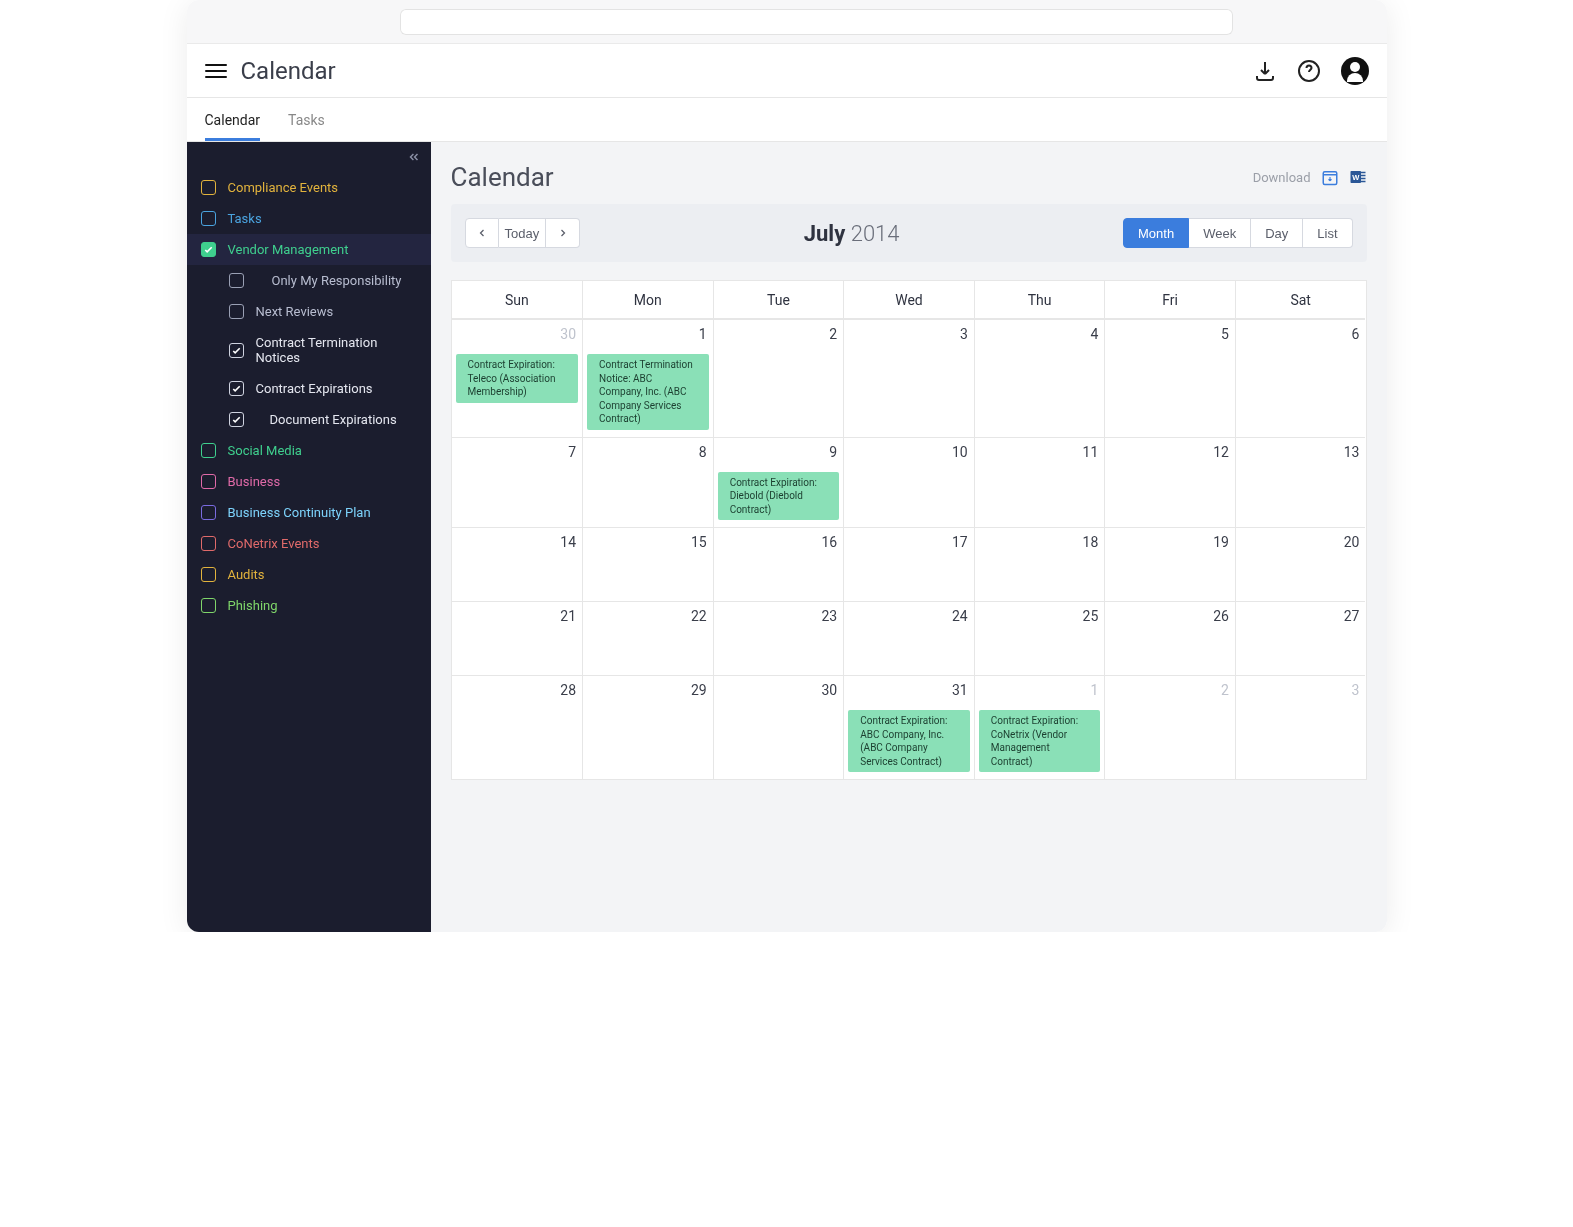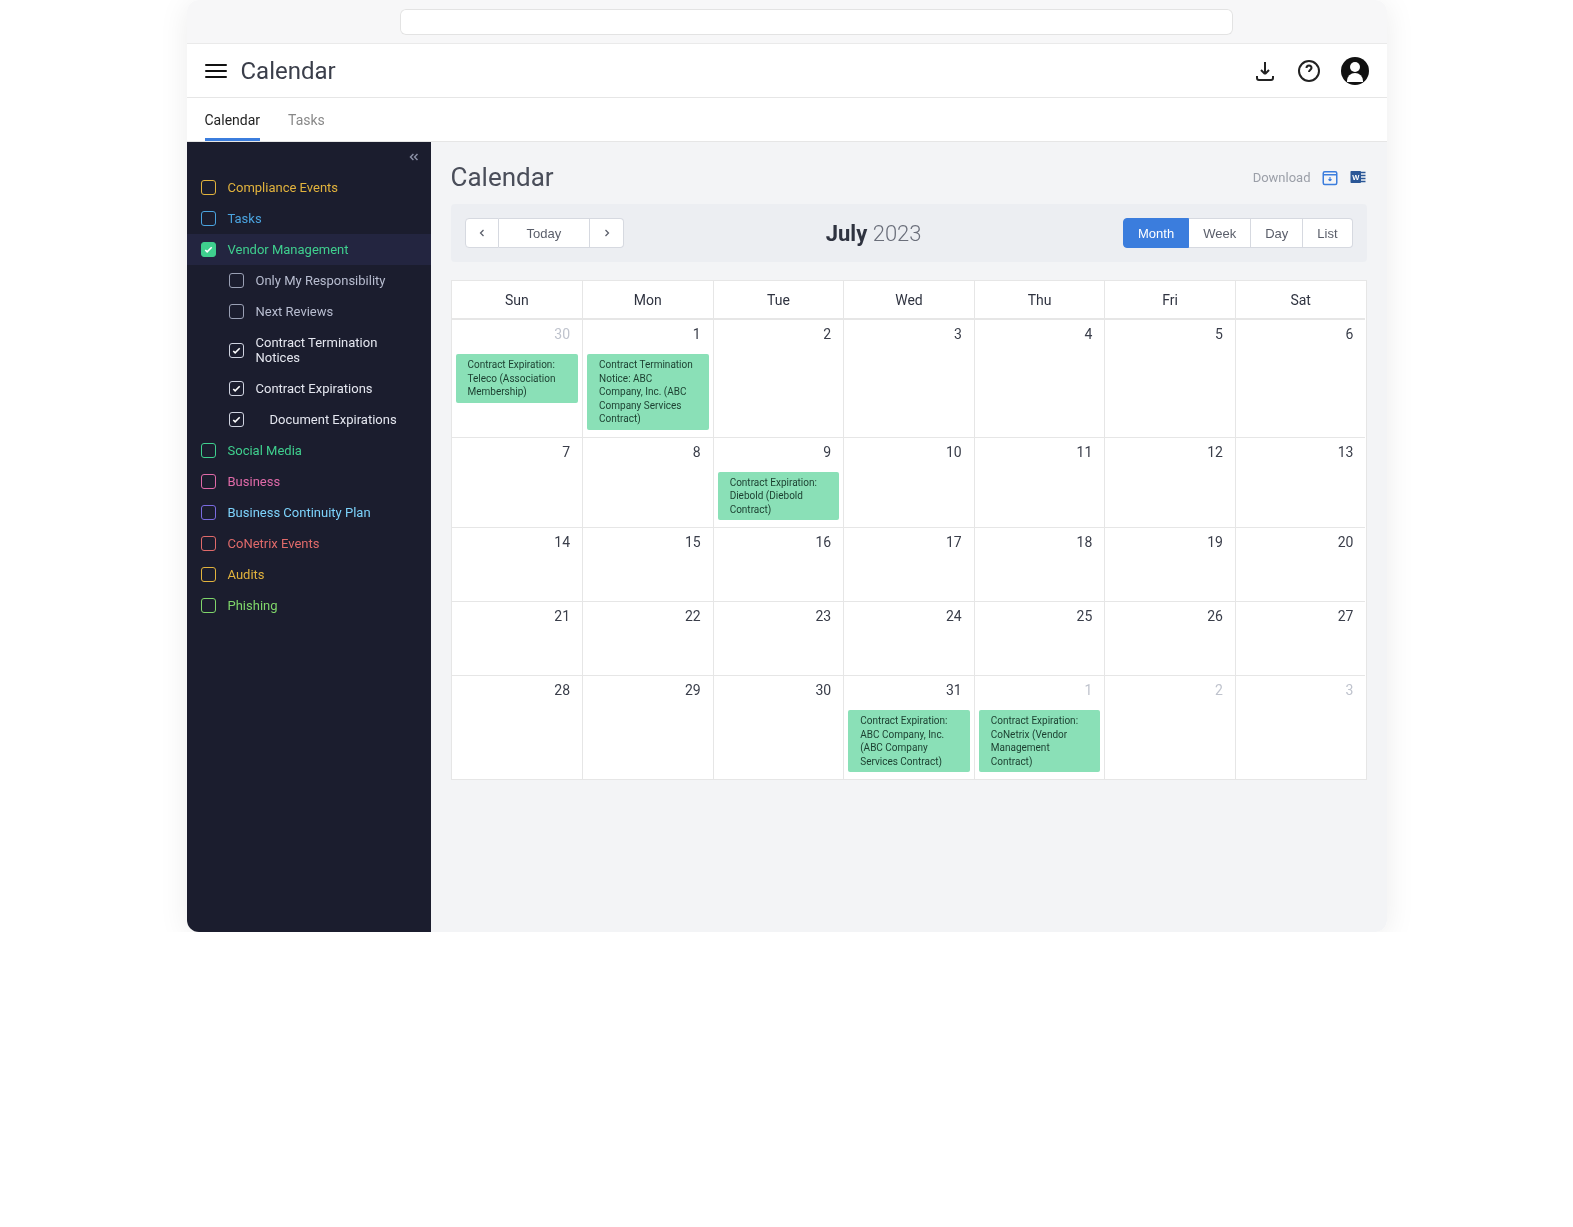--- a/index.html
+++ b/index.html
@@ -33,41 +33,41 @@
     .cb.checked { background: var(--cbg); }
     .cb svg { width: 11px; height: 11px; }
     .main { flex: 1; padding: 20px; }
     .main-head { display: flex; align-items: center; margin-bottom: 12px; }
     .main-title { font-size: 26px; color: #4a4e5a; font-weight: 400; }
     .dl-group { margin-left: auto; display: flex; align-items: center; gap: 10px; }
     .dl-label { font-size: 13px; color: #9b9fa8; }
     .dl-ico { width: 18px; height: 18px; cursor: pointer; }
     .toolbar { background: #eceef2; border-radius: 4px; padding: 14px 14px; display: flex; align-items: center; margin-bottom: 18px; }
     .nav-group { display: flex; }
-    .nav-btn { background: #fff; border: 1px solid #d6d9e0; height: 30px; display: inline-flex; align-items: center; justify-content: center; font-size: 13px; color: #5a5e6a; cursor: pointer; padding: 0 28px; }
+    .nav-btn { background: #fff; border: 1px solid #d6d9e0; height: 30px; display: inline-flex; align-items: center; justify-content: center; font-size: 13px; color: #5a5e6a; cursor: pointer; padding: 0 6px; }
     .nav-btn.arrow { width: 34px; padding: 0; }
     .nav-btn:first-child { border-radius: 4px 0 0 4px; }
     .nav-btn:last-child { border-radius: 0 4px 4px 0; }
     .nav-btn + .nav-btn { border-left: none; }
     .nav-btn svg { width: 12px; height: 12px; }
     .cal-title { margin: 0 auto; font-size: 22px; color: #2f3340; font-weight: 400; }
     .cal-title .yr { color: #6a6e7a; font-weight: 300; }
     .view-group { display: flex; }
     .view-btn { background: #fff; border: 1px solid #d6d9e0; height: 30px; padding: 0 14px; font-size: 13px; color: #5a5e6a; cursor: pointer; }
     .view-btn:first-child { border-radius: 4px 0 0 4px; }
     .view-btn:last-child { border-radius: 0 4px 4px 0; }
     .view-btn + .view-btn { border-left: none; }
     .view-btn.active { background: #3b7ddd; color: #fff; border-color: #3b7ddd; }
     .calendar { background: #fff; border: 1px solid #e6e6e6; }
     .cal-row { display: flex; }
     .cal-head .cell { height: 38px; border-bottom: 1px solid #e6e6e6; display: flex; align-items: center; justify-content: center; font-size: 14px; color: #2f3340; }
     .cell { width: calc(100% / 7); border-left: 1px solid #e6e6e6; }
     .cell:first-child { border-left: none; }
     .day-row .cell { border-top: 1px solid #e6e6e6; min-height: 74px; position: relative; }
-    .day-num { position: absolute; top: 6px; right: 12px; font-size: 14px; color: #3a3e4a; }
+    .day-num { position: absolute; top: 6px; right: 6px; font-size: 14px; color: #3a3e4a; }
     .day-num.muted { color: #bfc3cd; }
     .events { padding-top: 34px; padding-left: 4px; padding-right: 4px; padding-bottom: 4px; }
     .event { background: #8ae0b7; color: #1b3e2f; font-size: 10px; line-height: 1.35; padding: 4px 12px; border-radius: 2px; margin-bottom: 3px; cursor: pointer; }
   </style>
 </head>
 <body>
 
 <div class="window">
   <div class="titlebar">
     <div class="dots">
@@ -125,21 +125,21 @@
           <div class="side-item selected">
             <span class="cb checked" style="border-color: rgb(63, 207, 142); --cbg: #3fcf8e; background: rgb(63, 207, 142);">
               <svg viewBox="0 0 24 24" fill="none" stroke="#fff" stroke-width="3.5">
                 <path d="M5 13l4 4L19 7"></path>
               </svg>
             </span>
             <span style="color: rgb(63, 207, 142);">Vendor Management</span>
           </div>
           <div class="side-item sub">
             <span class="cb" style="border-color: rgb(154, 160, 180);"></span>
-            <span style="color: rgb(184, 189, 208);">Only My Responsibility</span>
+            <span style="color: rgb(184, 189, 208); margin-left: 16px;">Only My Responsibility</span>
           </div>
           <div class="side-item sub">
             <span class="cb" style="border-color: rgb(154, 160, 180);"></span>
             <span style="color: rgb(184, 189, 208);">Next Reviews</span>
           </div>
           <div class="side-item sub">
             <span class="cb checked" style="border-color: rgb(207, 211, 224); --cbg: #cfd3e0; background: transparent;">
               <svg viewBox="0 0 24 24" fill="none" stroke="#fff" stroke-width="3.5">
                 <path d="M5 13l4 4L19 7"></path>
               </svg>
@@ -222,21 +222,21 @@
               </svg>
           </button>
           <button class="nav-btn">Today</button>
           <button class="nav-btn arrow">
             <svg viewBox="0 0 24 24" fill="none" stroke="currentColor" stroke-width="2.5">
                 <path d="M9 18l6-6-6-6"></path>
               </svg>
           </button>
         </div>
         <div class="cal-title">
-          <b>July</b> <span class="yr">2023</span>
+          <b>July</b> <span class="yr">2014</span>
         </div>
         <div class="view-group" id="view-group">
             <button class="view-btn active">Month</button>
             <button class="view-btn">Week</button>
             <button class="view-btn">Day</button>
             <button class="view-btn">List</button>
           </div>
       </div>
 
       <div class="calendar">

